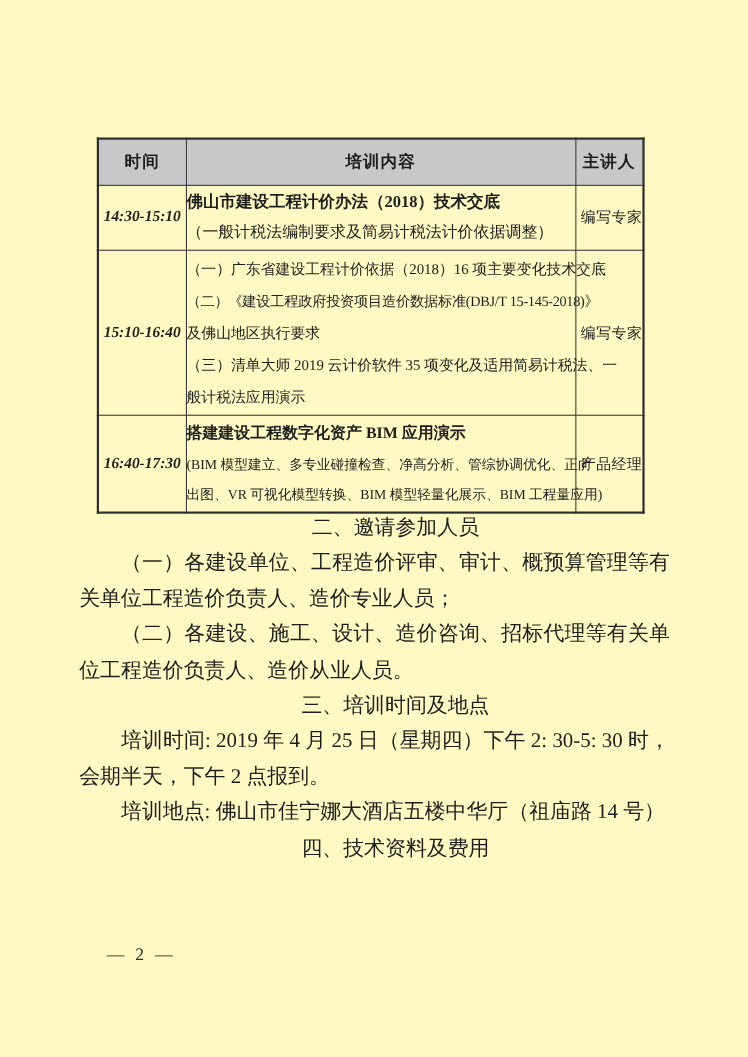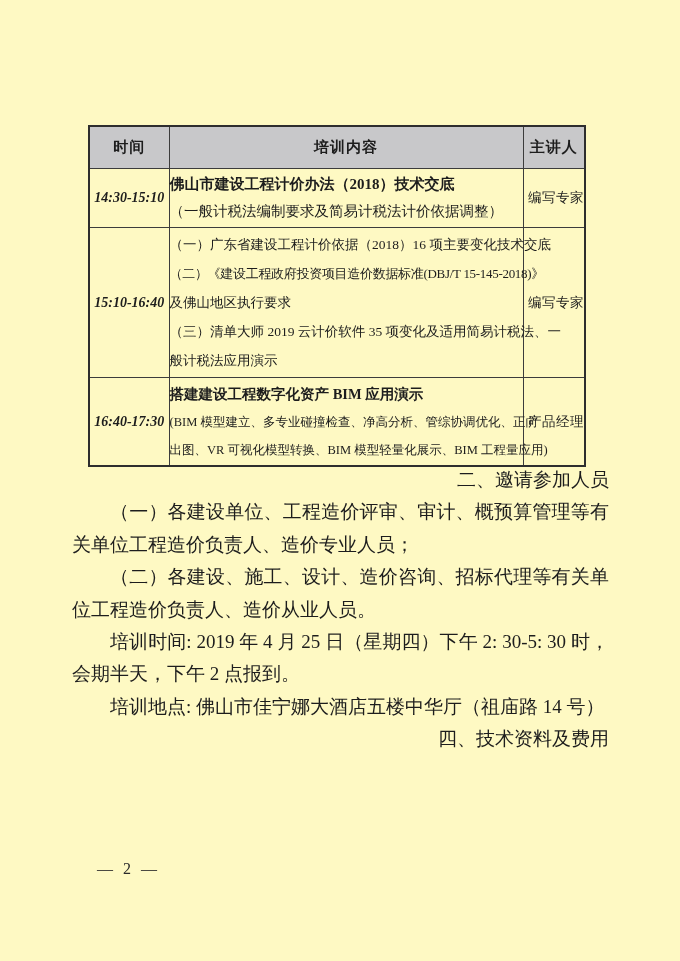--- a/index.html
+++ b/index.html
@@ -64,21 +64,21 @@
     position:absolute; left:72px; top:464px;
     width:537px;
     font-size:19px;
     line-height:32.4px;
   }
   .doc-body p {
     margin:0;
     text-indent:2em;
     text-align:justify;
   }
-  .doc-body p.heading { text-align:right; }
+  .doc-body p.heading { text-align:center; }
 
   
   .page-num {
     position:absolute; left:97px; top:860px;
     font-size:16px;
     letter-spacing:3px;
     color:#2a2a2a;
   }
 </style>
 </head>
@@ -128,20 +128,21 @@
         </td>
         <td class="speaker">产品经理</td>
       </tr>
     </tbody>
   </table>
 
   <div class="doc-body">
     <p class="heading">二、邀请参加人员</p>
     <p>（一）各建设单位、工程造价评审、审计、概预算管理等有关单位工程造价负责人、造价专业人员；</p>
     <p>（二）各建设、施工、设计、造价咨询、招标代理等有关单位工程造价负责人、造价从业人员。</p>
+    <p class="heading">三、培训时间及地点</p>
     <p>培训时间: 2019 年 4 月 25 日（星期四）下午 2: 30-5: 30 时，会期半天，下午 2 点报到。</p>
     <p>培训地点: 佛山市佳宁娜大酒店五楼中华厅（祖庙路 14 号）</p>
     <p class="heading">四、技术资料及费用</p>
   </div>
 
   <div class="page-num">— 2 —</div>
 
 </div>
 
 </body></html>

